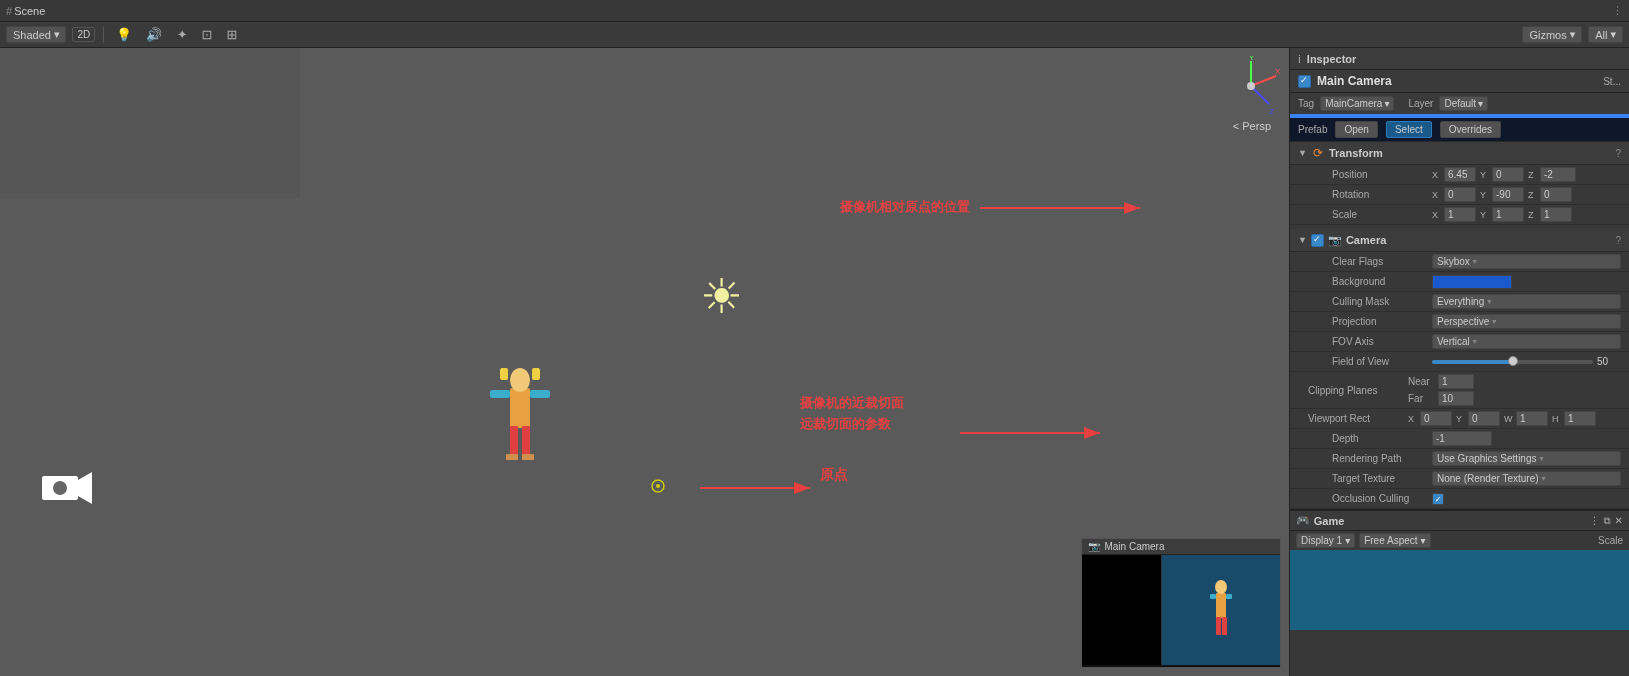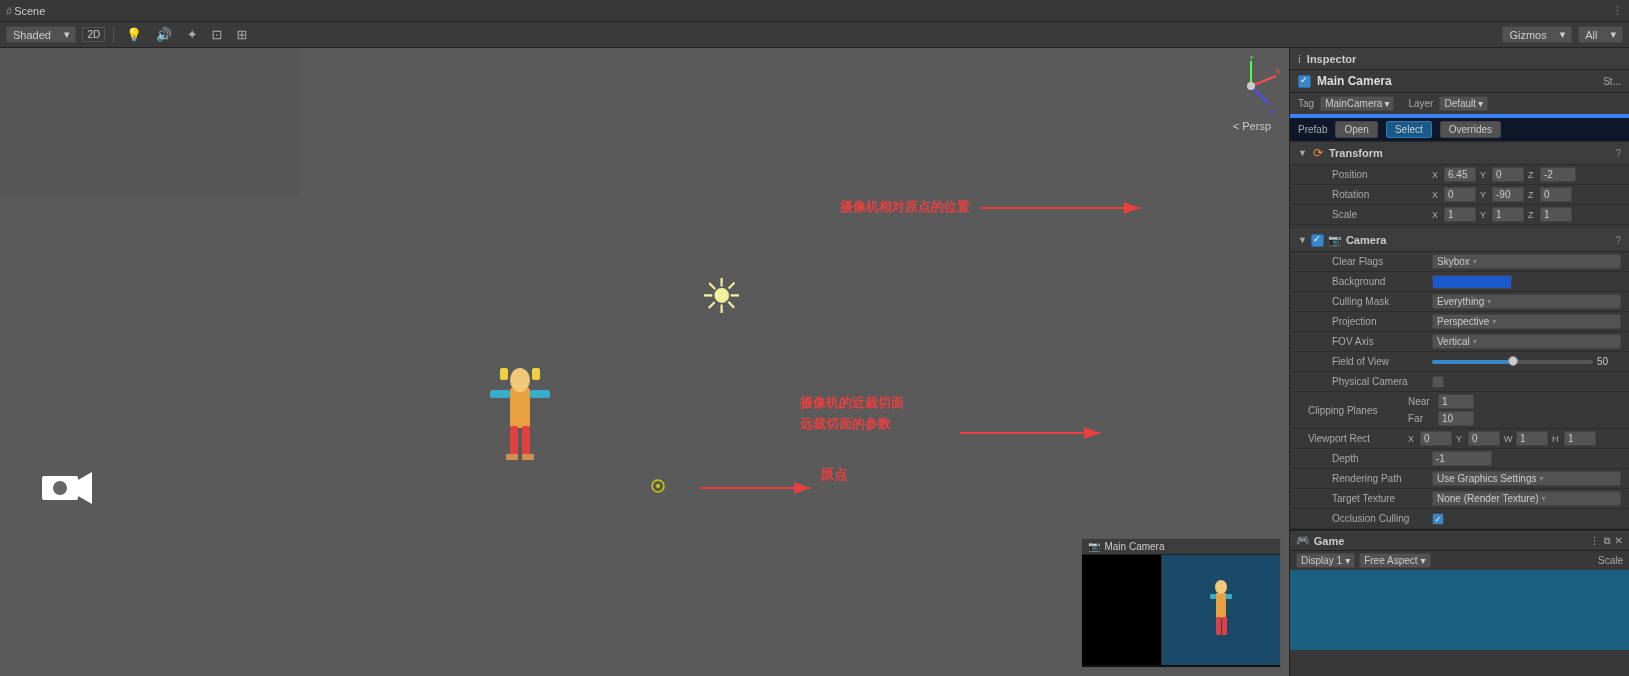--- a/index.html
+++ b/index.html
@@ -41,21 +41,21 @@
     .toolbar-btn {
       background: #525252;
       border: 1px solid #444;
       color: #ccc;
       padding: 1px 6px;
       font-size: 11px;
       cursor: pointer;
       border-radius: 2px;
       display: flex;
       align-items: center;
-      gap: 13px;
+      gap: 3px;
     }
     .toolbar-sep { width: 1px; height: 16px; background: #555; margin: 0 2px; }
     .toolbar-icon-btn {
       background: none;
       border: none;
       color: #aaa;
       font-size: 13px;
       cursor: pointer;
       padding: 2px 4px;
     }
@@ -853,24 +853,20 @@
         <span class="prop-label">Field of View</span>
         <div class="slider-container">
           <div class="slider-track">
             <div class="slider-fill" style="width:50%;"></div>
             <div class="slider-thumb" style="left:calc(50% - 5px);"></div>
           </div>
           <span class="slider-val">50</span>
         </div>
       </div>
 
-      <div class="prop-row">
-        <span class="prop-label">Physical Camera</span>
-        <span class="checkbox-sm"></span>
-      </div>
 
       <div class="near-far-row">
         <span class="near-far-label">Clipping Planes</span>
         <div class="near-far-subrow">
           <div class="near-far-item">
             <span class="nf-label">Near</span>
             <input class="nf-val" type="text" readonly="" value="1" style="">
           </div>
           <div class="near-far-item">
             <span class="nf-label">Far</span>

